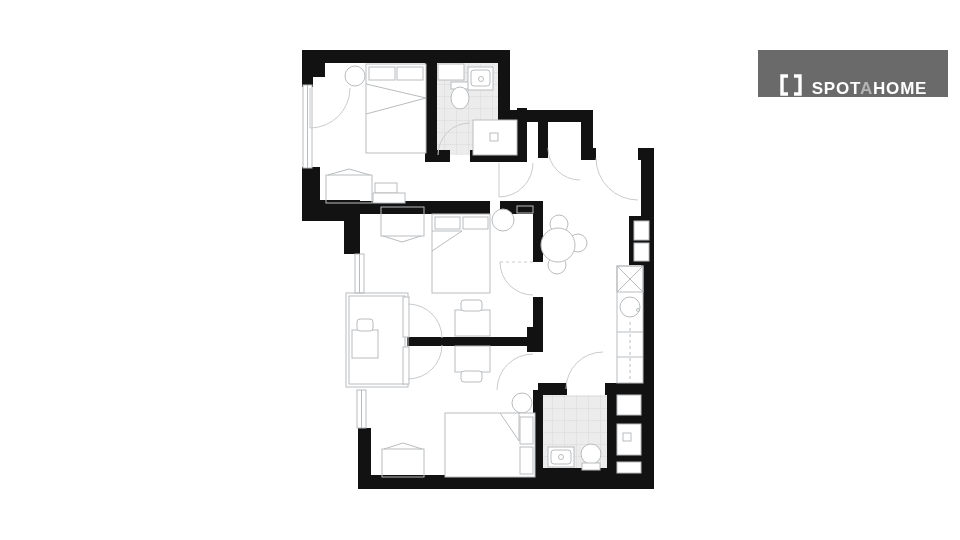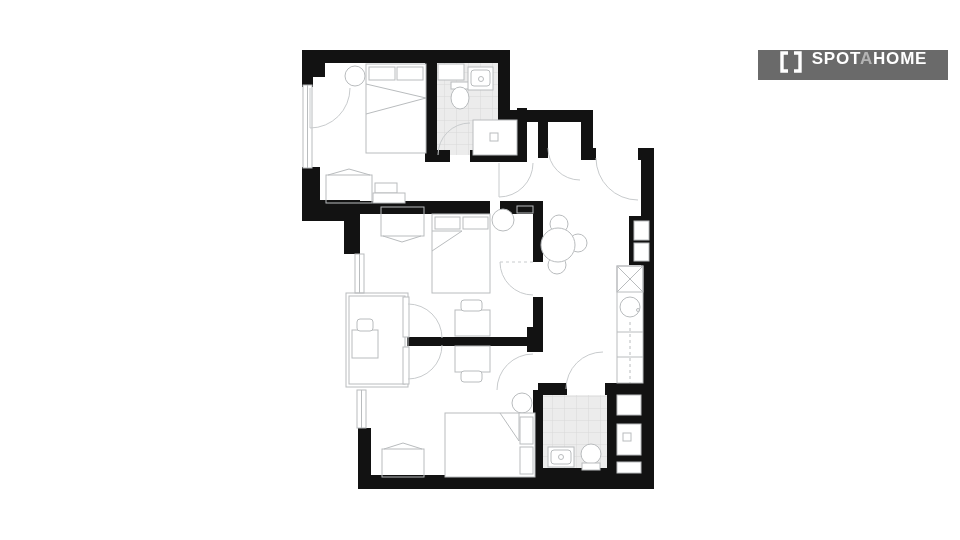--- a/index.html
+++ b/index.html
@@ -7,22 +7,22 @@
   svg{display:block;}
   
   .wall{fill:var(--wall,#111);stroke:none;}
   .furn{fill:#ffffff;stroke:var(--furniture-line,#b9bcbe);stroke-width:1;}
   .furn-nf{fill:none;stroke:var(--furniture-line,#b9bcbe);stroke-width:1;}
   .door{fill:none;stroke:var(--door-line,#c8cbcd);stroke-width:1;}
   .door-dash{fill:none;stroke:var(--door-line,#c8cbcd);stroke-width:1;stroke-dasharray:3 3;}
   .winframe{fill:#ffffff;stroke:var(--furniture-line,#b9bcbe);stroke-width:1;}
   .dash{fill:none;stroke:var(--furniture-line,#b9bcbe);stroke-width:1;stroke-dasharray:3 3;}
   
-  .logo{position:absolute;left:758px;top:50px;width:190px;height:30px;background:var(--logo-bg,#6a6a6a);
-        display:flex;align-items:flex-start;justify-content:center;gap:9px;}
+  .logo{position:absolute;left:758px;top:50px;width:190px;height:47px;background:var(--logo-bg,#6a6a6a);
+        display:flex;align-items:flex-end;justify-content:center;gap:9px;}
   .logo-text{color:var(--logo-fg,#fff);font-weight:bold;font-size:17px;letter-spacing:0.8px;line-height:1;}
   .logo-text .accent{color:var(--logo-accent,#b3b3b3);}
 </style>
 </head>
 <body>
 
 <div class="stage">
 
   <svg width="960" height="540" viewBox="0 0 960 540">
     <defs>

